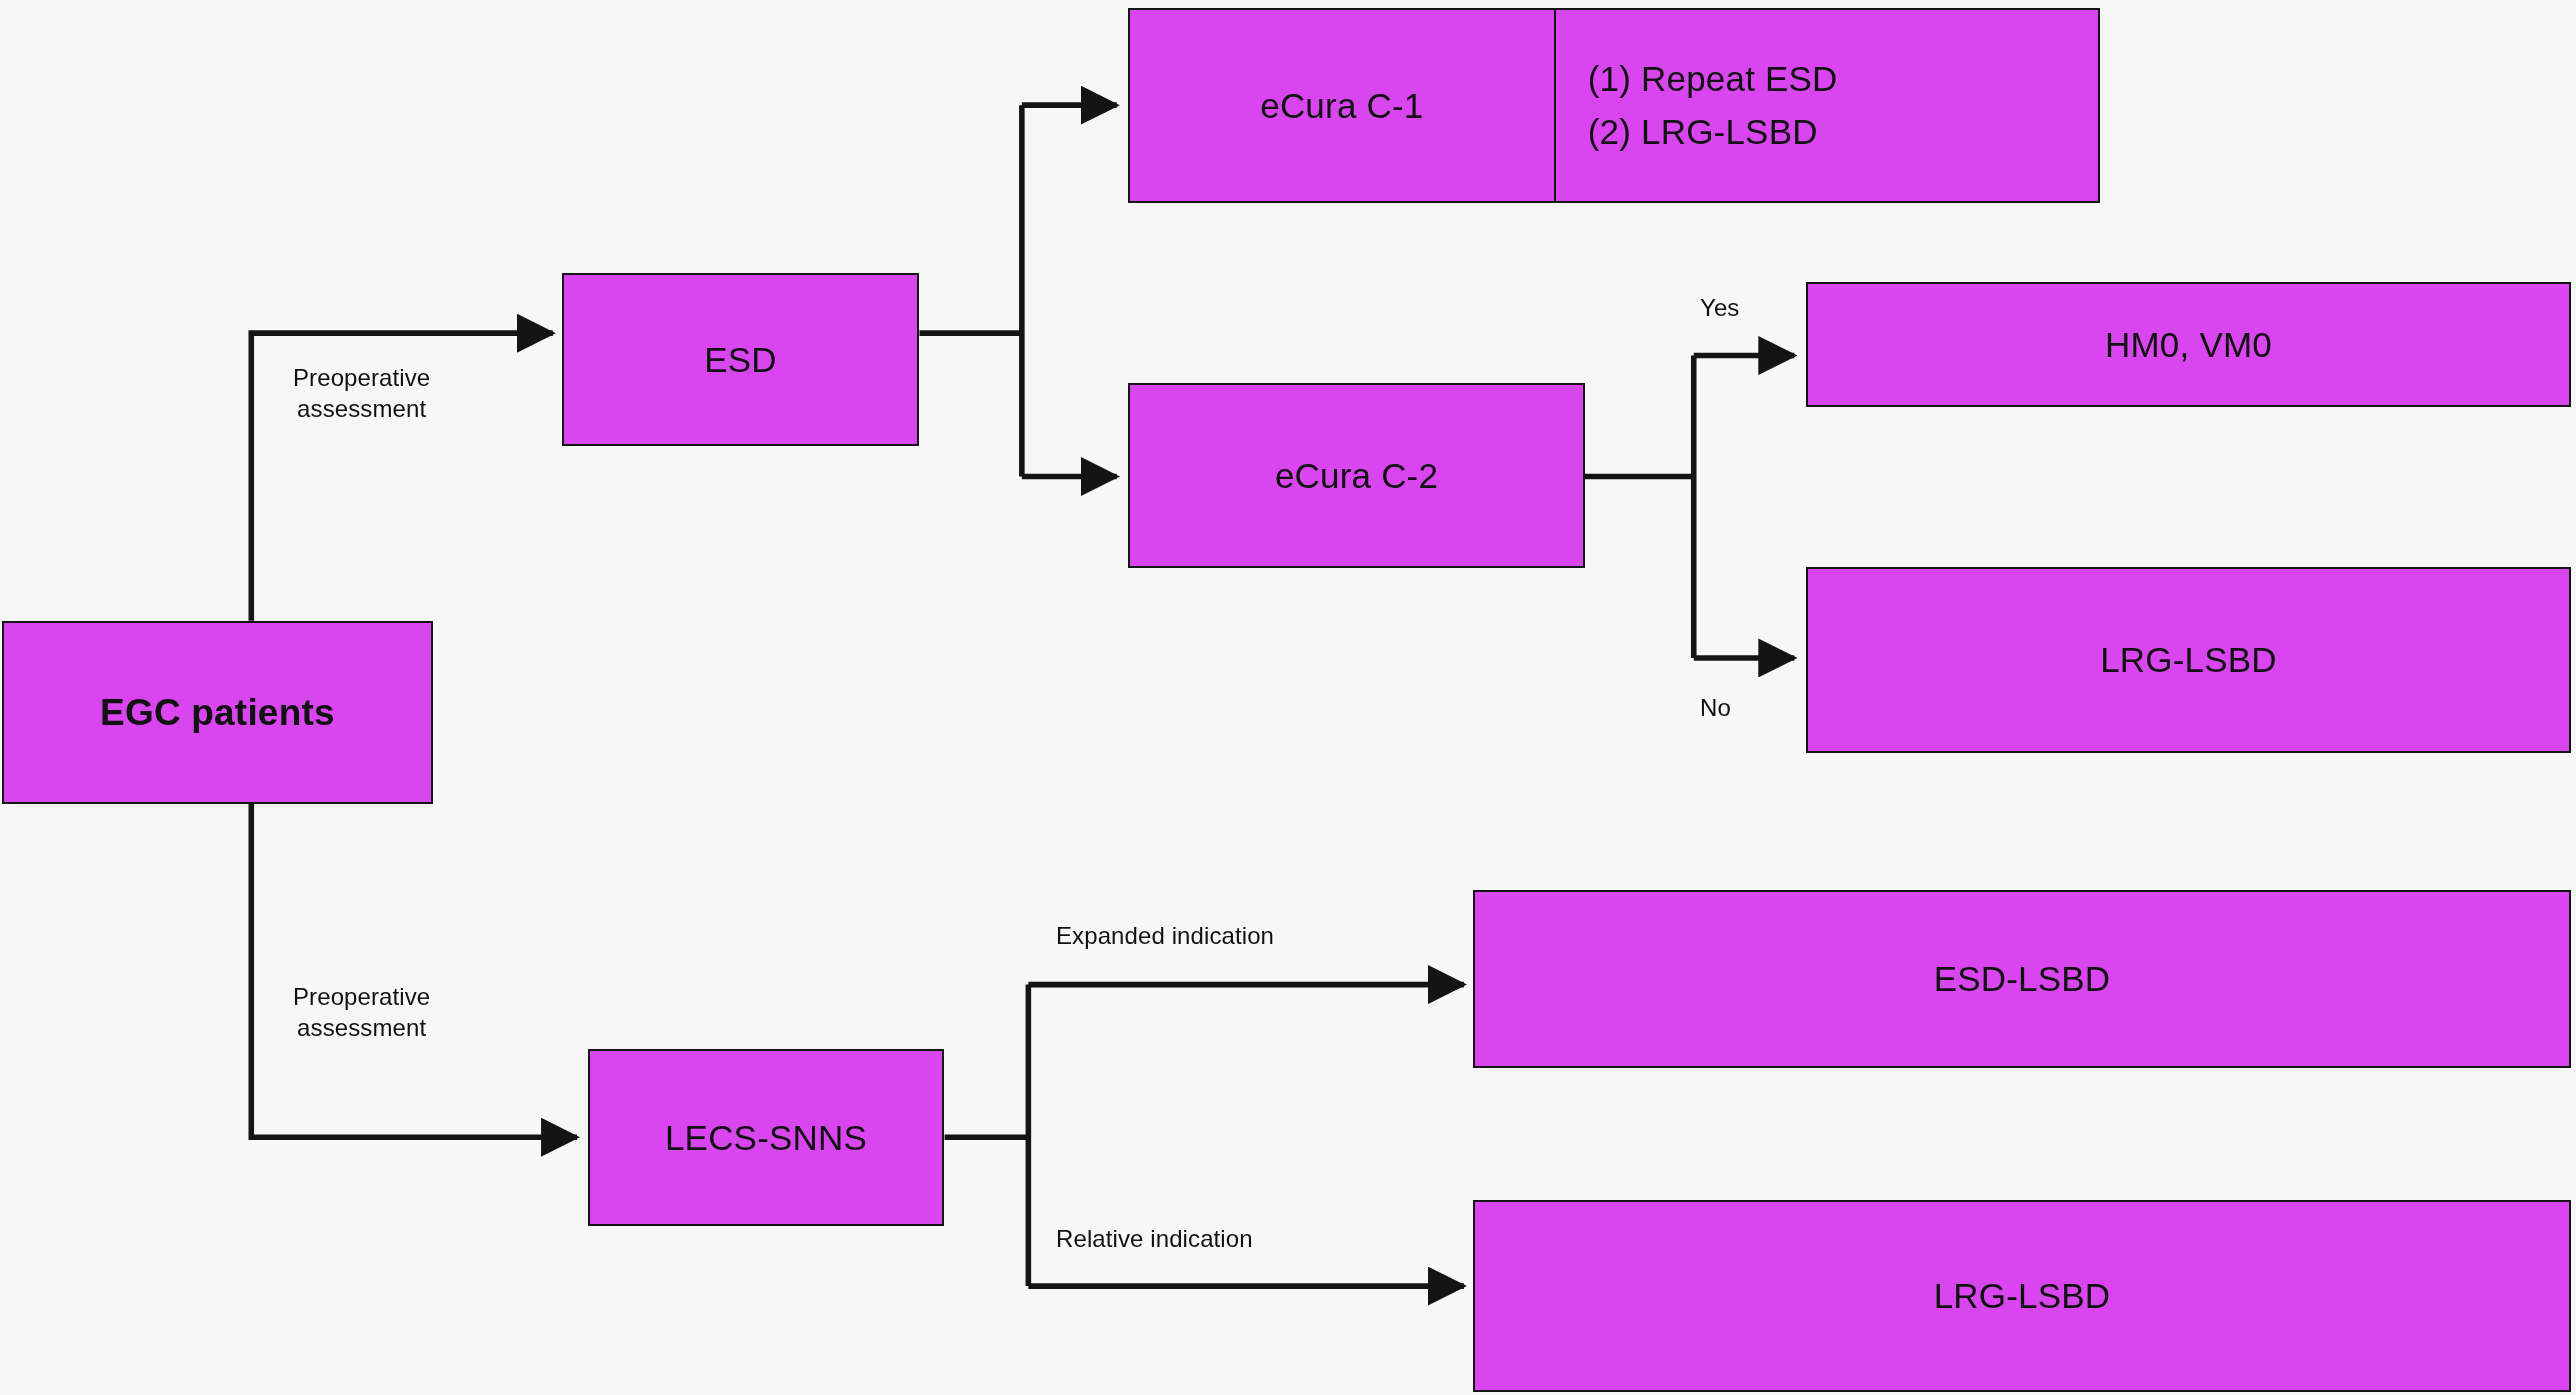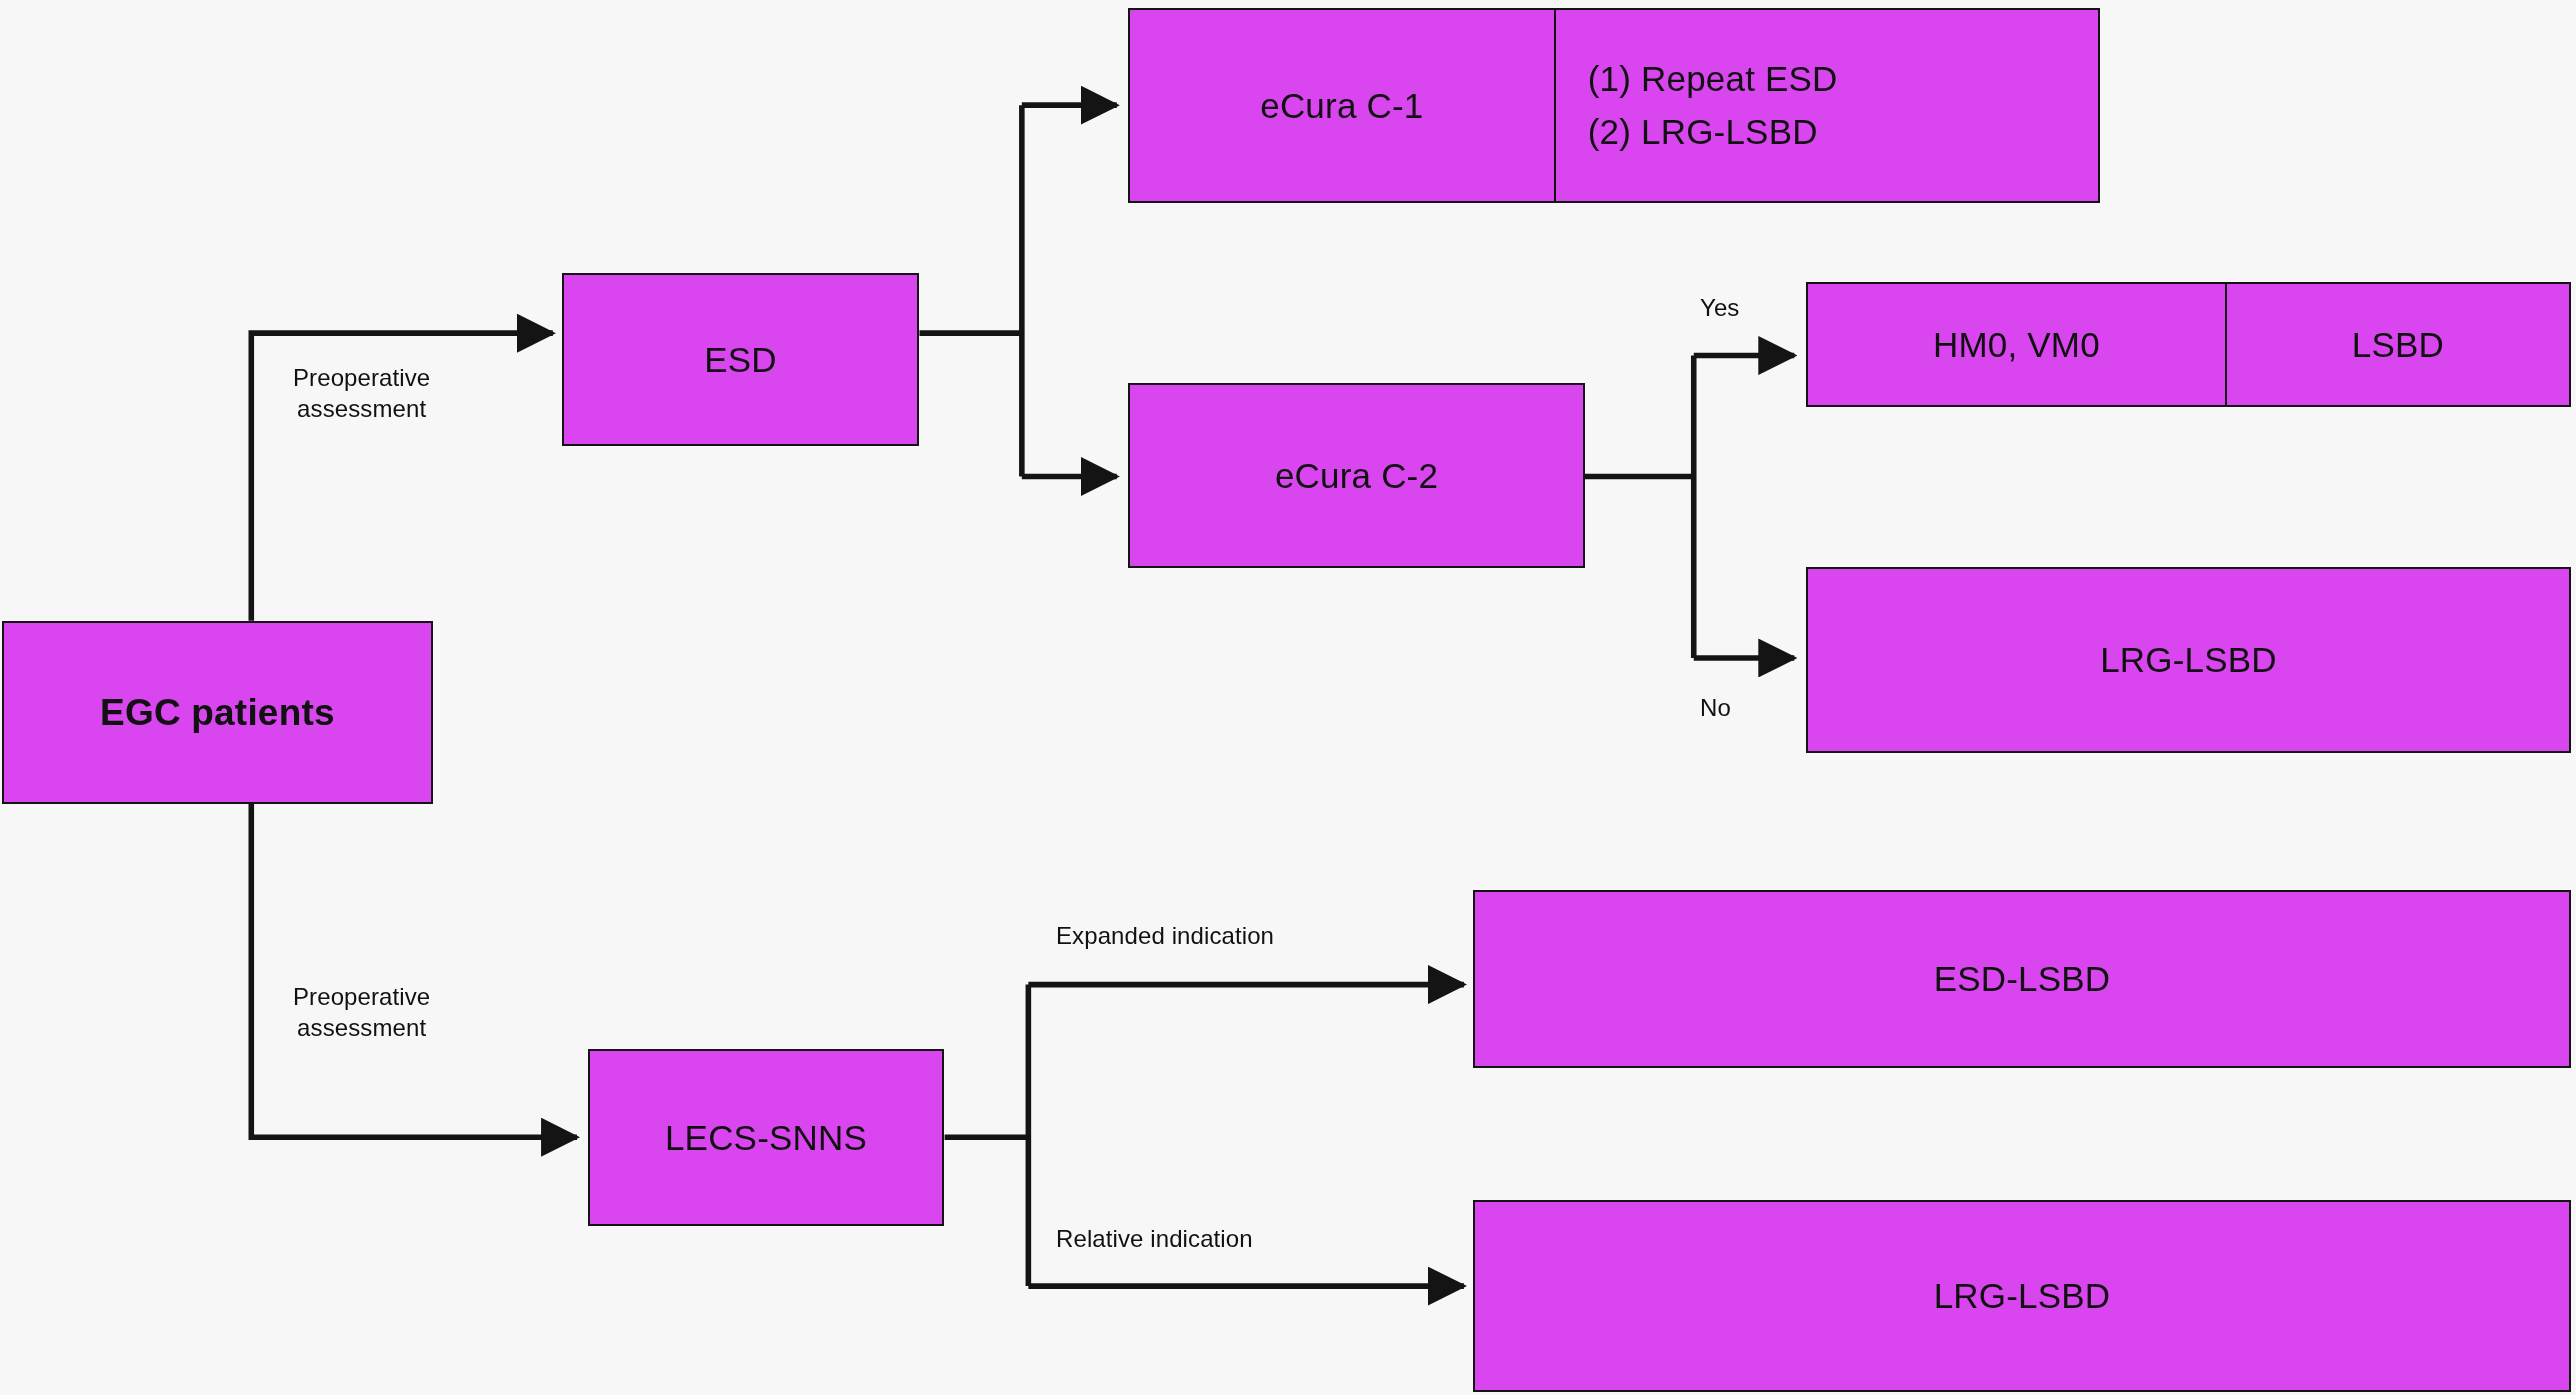--- a/index.html
+++ b/index.html
@@ -113,21 +113,20 @@
     <span class="cell divided-right left-align">(1) Repeat ESD
 (2) LRG-LSBD</span>
   </div>
 
   <div class="node" style="left:1128px; top:383px; width:457px; height:185px;">
     <span class="cell">eCura C-2</span>
   </div>
 
   <div class="node" style="left:1806px; top:282px; width:765px; height:125px;">
     <span class="cell">HM0, VM0</span>
-    <span class="cell divided-right">LSBD</span>
   </div>
 
   <div class="node" style="left:1806px; top:567px; width:765px; height:186px;">
     <span class="cell">LRG-LSBD</span>
   </div>
 
   <div class="node" style="left:588px; top:1049px; width:356px; height:177px;">
     <span class="cell">LECS-SNNS</span>
   </div>
 

